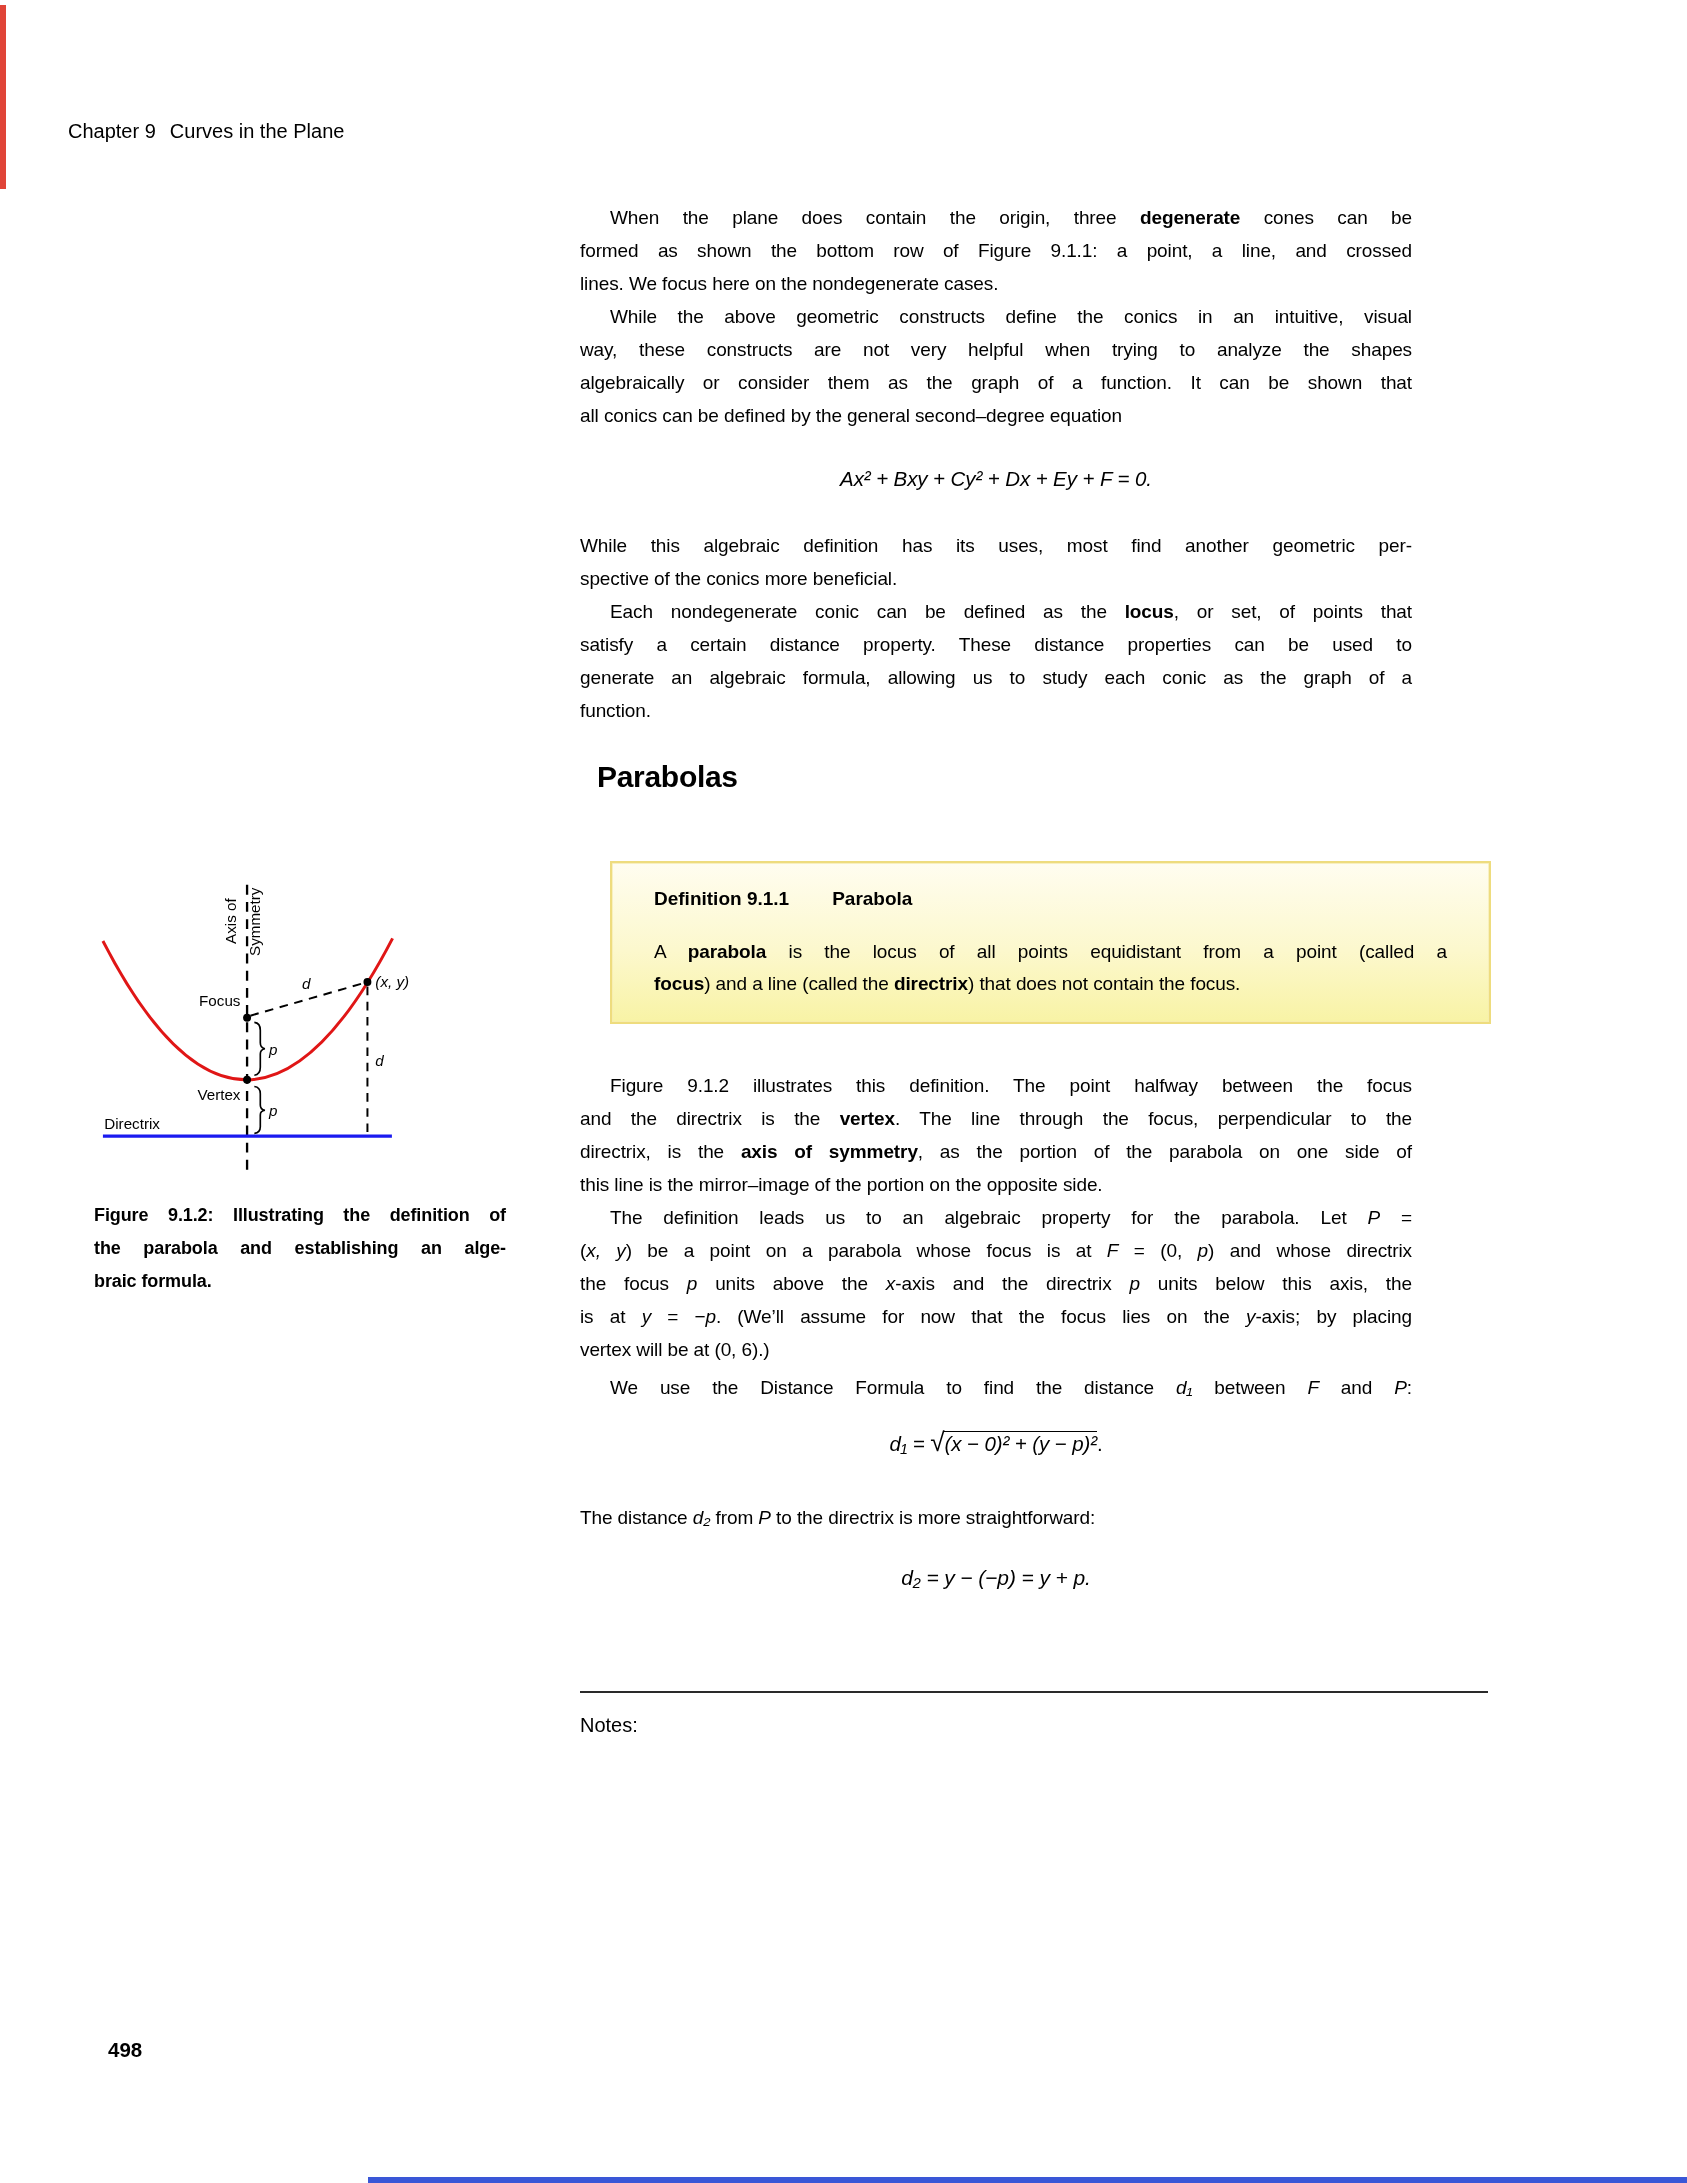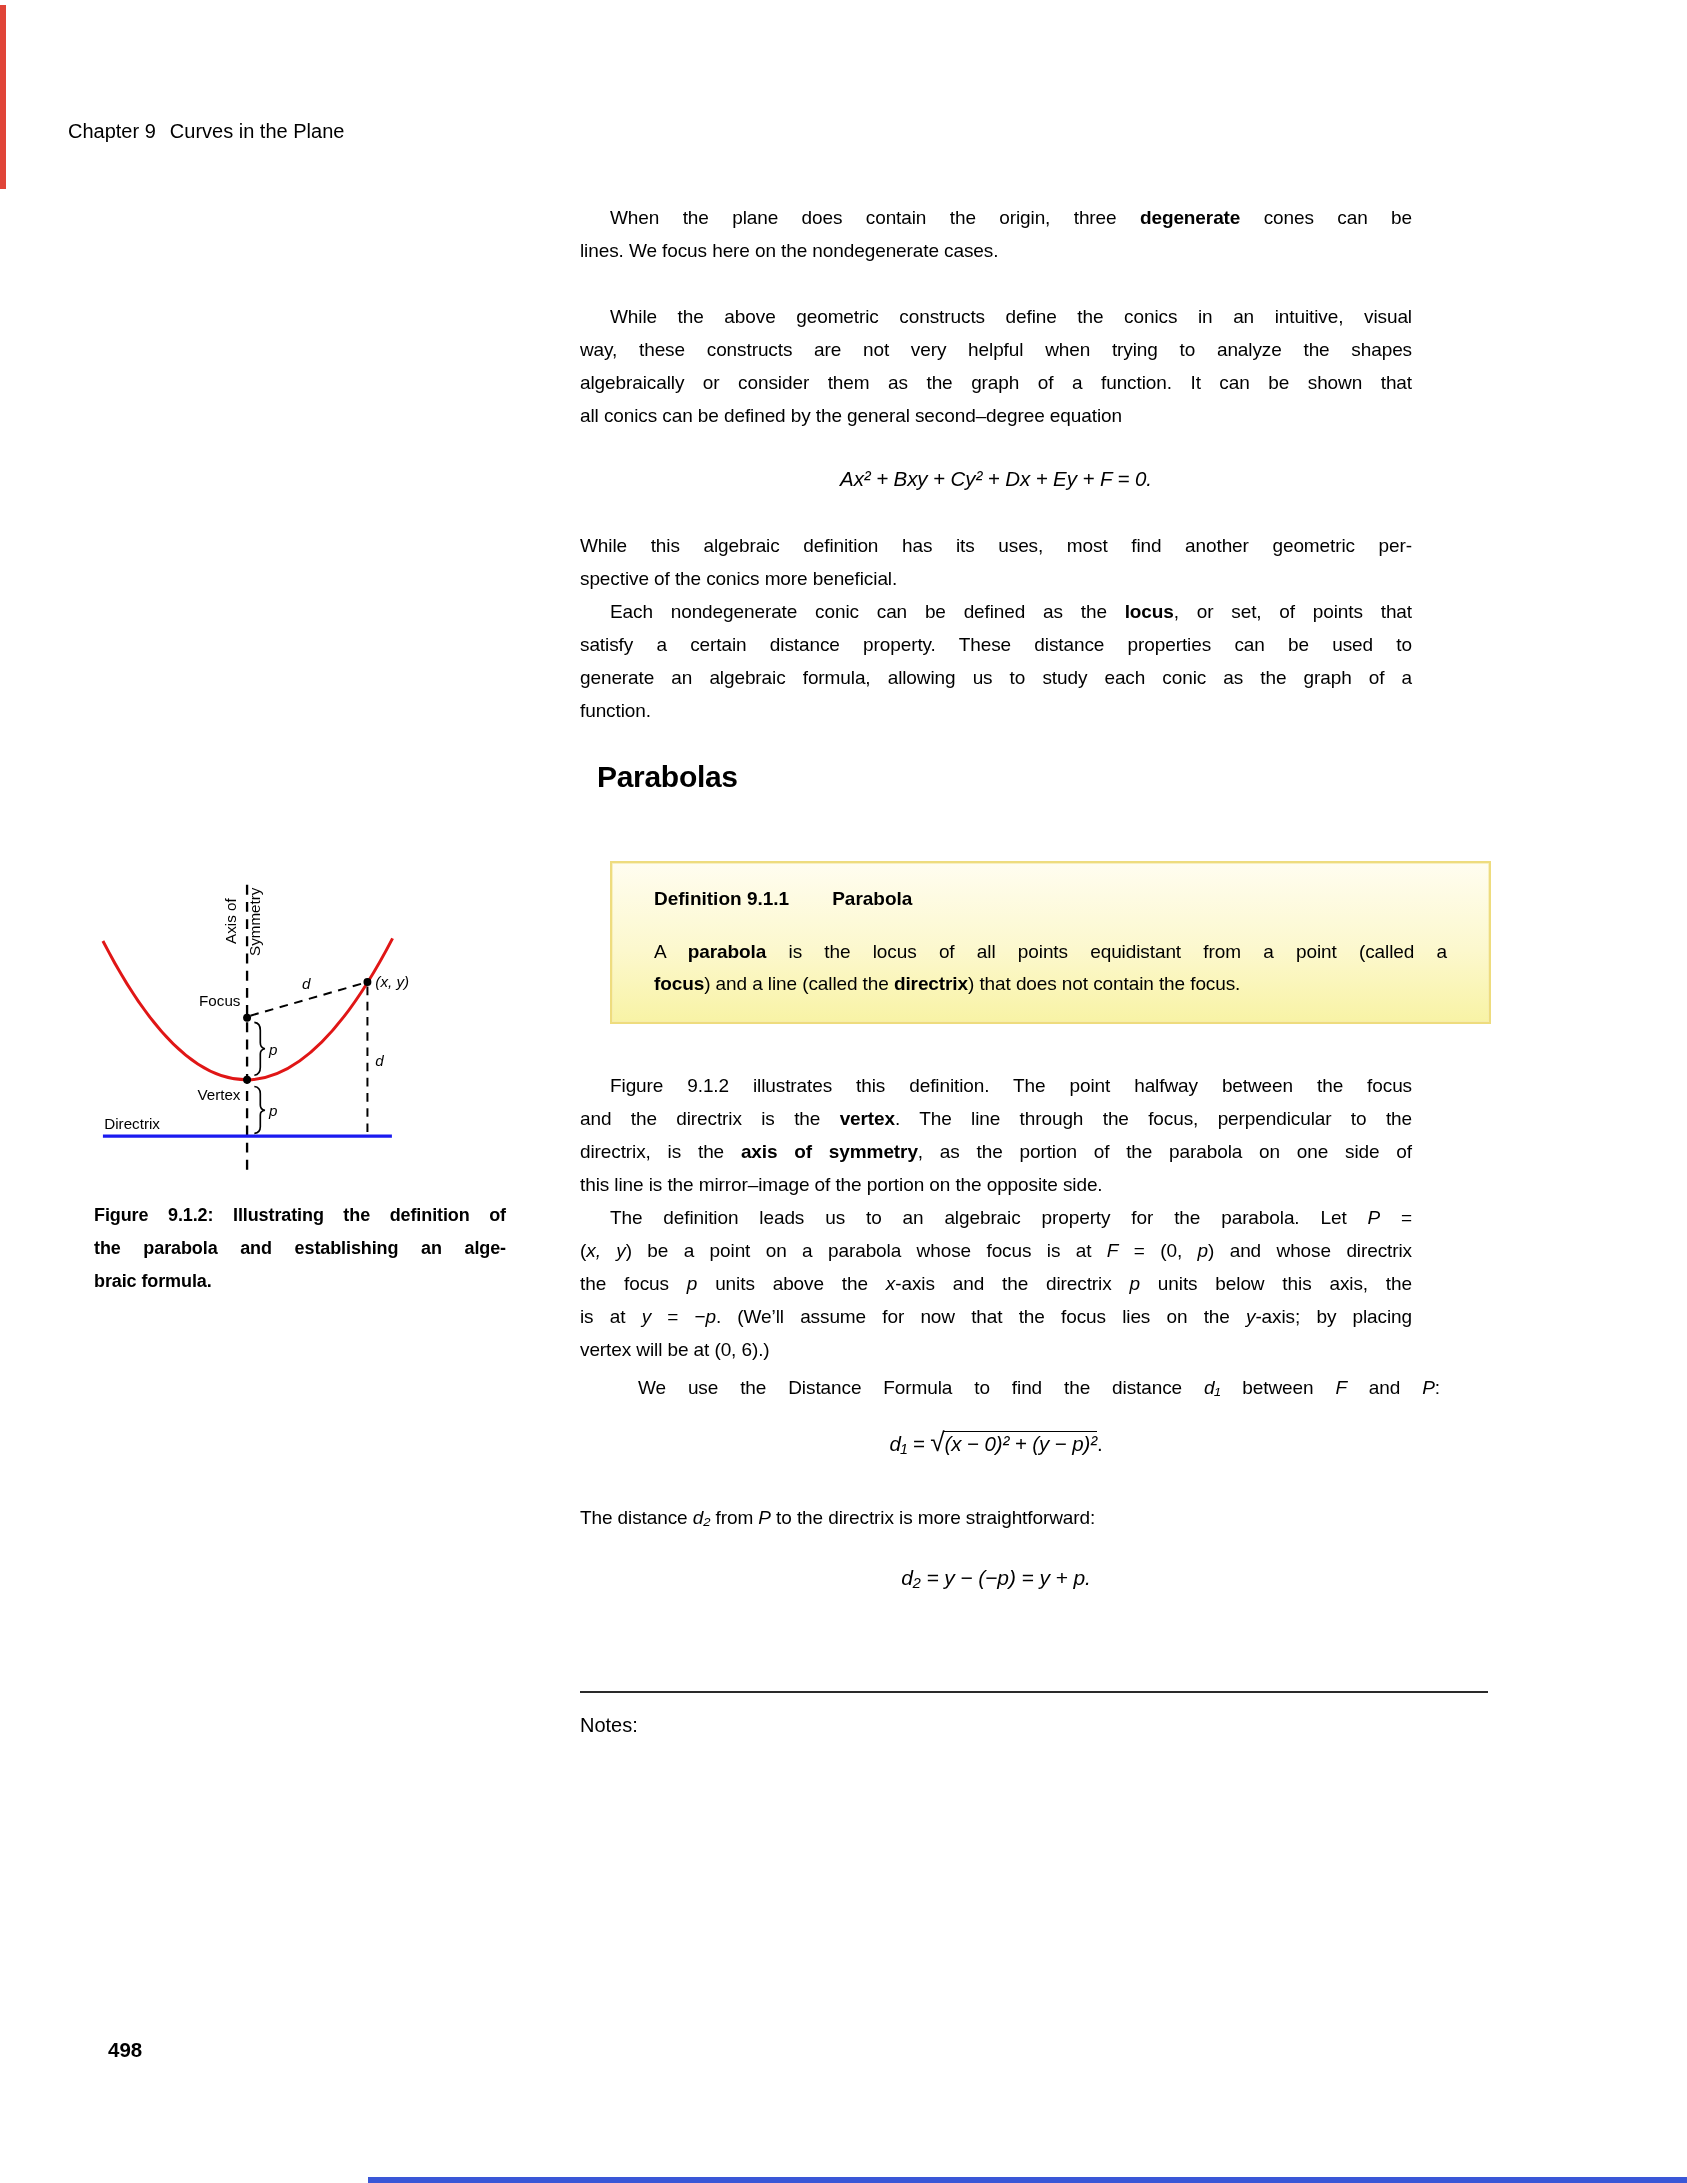--- a/index.html
+++ b/index.html
@@ -51,21 +51,21 @@
   #def-box .def-body .line { line-height:32px; height:32px; }
 
   #figure { top:847px; left:93px; width:410px; height:344px; }
   #figure text { font-size:23px; font-family:"Liberation Sans","DejaVu Sans",sans-serif; }
   #figure .math { font-style:italic; }
 
   #figure-caption { top:1199px; left:94px; width:412px; }
   #figure-caption .line { font-size:18px; line-height:33px; height:33px;font-weight:bold; }
 
   #block-p5p6 { top:1069px; left:580px; width:832px; }
-  #block-p7   { top:1371px; left:608px; width:832px; }
+  #block-p7   { top:1371px; left:580px; width:832px; }
   #eq2        { top:1421px; left:580px; width:832px; }
   #eq2 .line  { line-height:42px; height:42px; font-size:20.5px; }
   #block-p8   { top:1501px; left:580px; width:832px; }
   #eq3        { top:1559px; left:580px; width:832px; }
   #eq3 .line  { line-height:37px; height:37px; font-size:21px; }
 
   #notes-rule { top:1691px; left:580px; width:908px; border-top:2px solid #2a2a2a; height:0; }
   #notes-label { top:1710px; left:580px; font-size:20px; line-height:30px; }
 
   #page-number { top:2038px; left:108px; font-size:20.5px; font-weight:bold; }
@@ -78,20 +78,21 @@
 
 <div class="abs" id="red-edge-bar"></div>
 <div class="abs" id="blue-edge-bar"></div>
 
 <div class="abs" id="header">
   <span>Chapter 9</span><span class="gap"></span><span>Curves in the Plane</span>
 </div>
 
 <div class="abs lines" id="block-p1">
     <div class="line ind"><span>When the plane does contain the origin, three </span><span class="b">degenerate</span><span> cones can be</span></div>
+    <div class="line"><span>formed as shown the bottom row of Figure 9.1.1: a point, a line, and crossed</span></div>
     <div class="line last"><span>lines. We focus here on the nondegenerate cases.</span></div>
   </div>
 <div class="abs lines" id="block-p2">
     <div class="line ind"><span>While the above geometric constructs define the conics in an intuitive, visual</span></div>
     <div class="line"><span>way, these constructs are not very helpful when trying to analyze the shapes</span></div>
     <div class="line"><span>algebraically or consider them as the graph of a function. It can be shown that</span></div>
     <div class="line last"><span>all conics can be defined by the general second–degree equation</span></div>
   </div>
 <div class="abs lines" id="eq1">
     <div class="line center last"><span class="i">Ax² + Bxy + Cy² + Dx + Ey + F = 0.</span></div>

